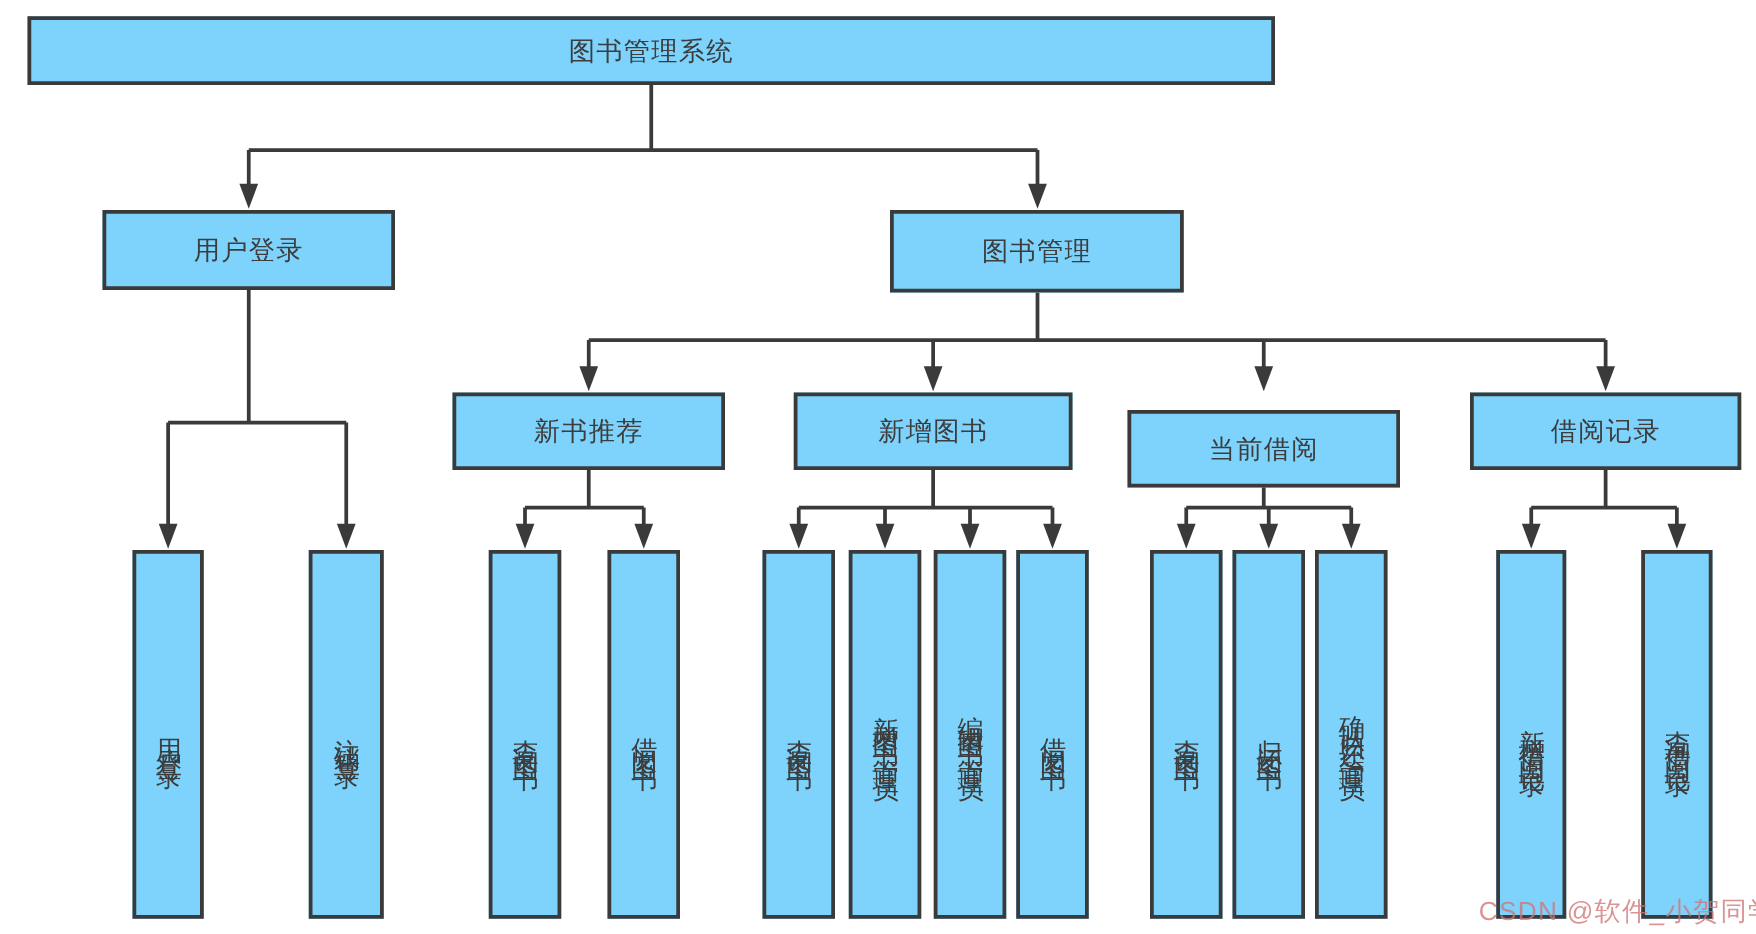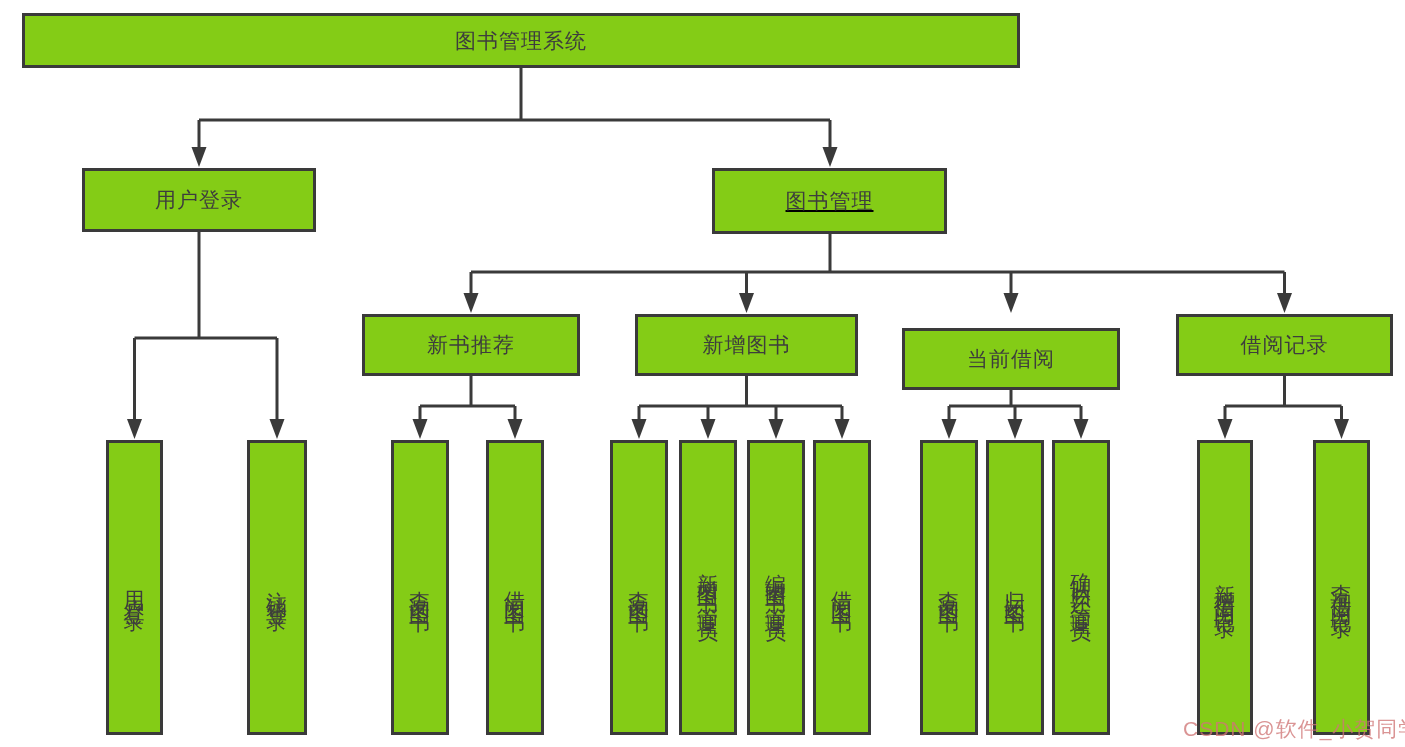--- a/index.html
+++ b/index.html
@@ -8,21 +8,21 @@
     width:1405px;height:747px;
     background:#ffffff;
     font-family:"Liberation Sans", sans-serif;
     overflow:hidden;
   }
   #wires{position:absolute;left:0;top:0;z-index:1;}
   .node{
     position:absolute;
     box-sizing:border-box;
     border:3px solid #3a3a3a;
-    background:#84cc16;
+    background:#7dd3fc;
     display:flex;align-items:center;justify-content:center;
     z-index:2;
   }
   .hlabel{
     font-size:21px;color:#3d3d3d;letter-spacing:1px;white-space:nowrap;
   }
   .vnode span{
     writing-mode:vertical-rl;
     font-size:21px;color:#3d3d3d;
     letter-spacing:7px;
@@ -72,21 +72,21 @@
       M1334 419 L1349 419 L1341.5 439 Z"></path>
   </svg>
 
   <div class="node" style="left:22px;top:13px;width:998px;height:55px;">
     <span class="hlabel">图书管理系统</span>
   </div>
 
   <div class="node" style="left:82px;top:168px;width:234px;height:64px;">
     <span class="hlabel">用户登录</span>
   </div>
-  <div class="node" style="left:712px;top:168px;width:235px;height:66px;text-decoration:underline;">
+  <div class="node" style="left:712px;top:168px;width:235px;height:66px;">
     <span class="hlabel">图书管理</span>
   </div>
 
   <div class="node" style="left:362px;top:314px;width:218px;height:62px;justify-content:center;">
     <span class="hlabel">新书推荐</span>
   </div>
   <div class="node" style="left:635px;top:314px;width:223px;height:62px;">
     <span class="hlabel">新增图书</span>
   </div>
   <div class="node" style="left:902px;top:314px;width:218px;height:62px;margin-top:14px;">

